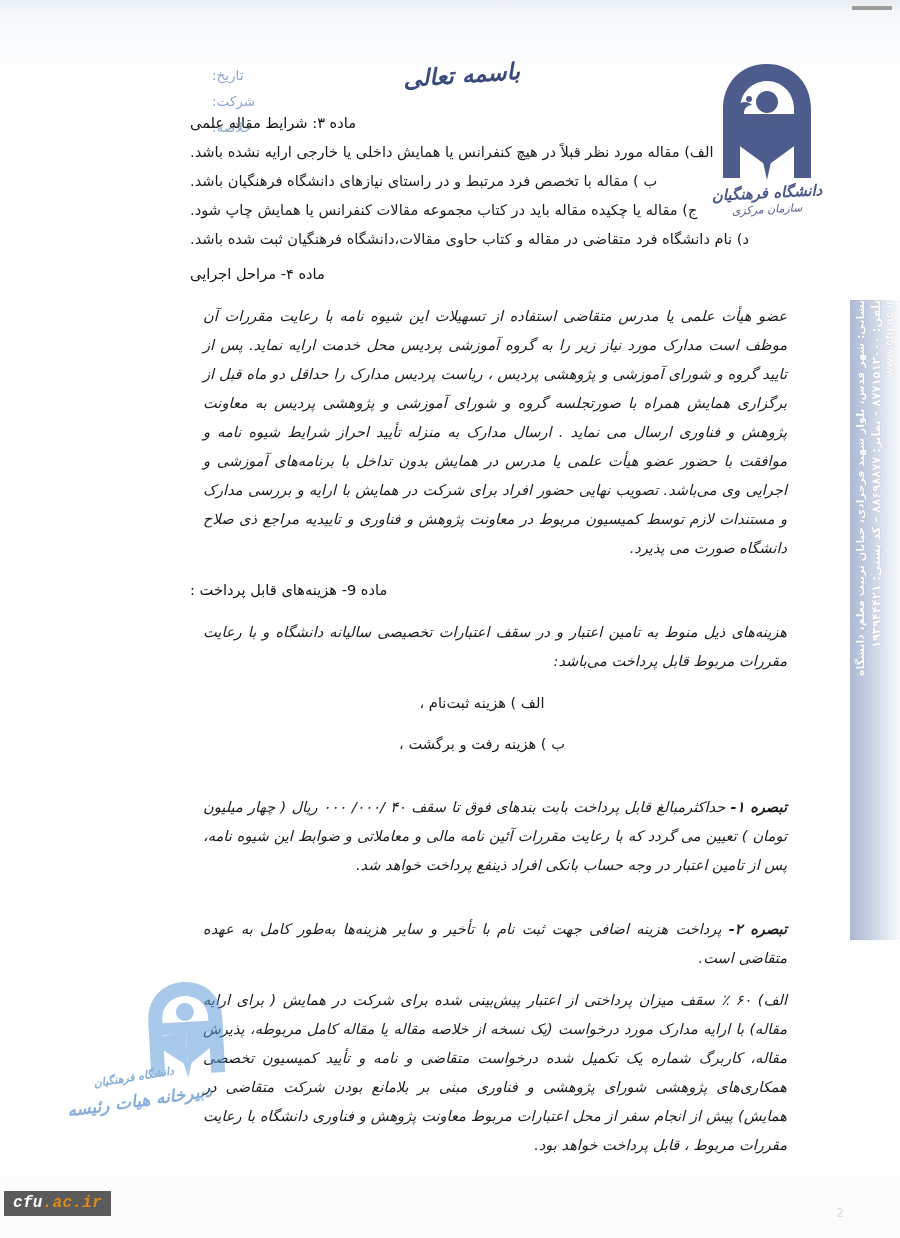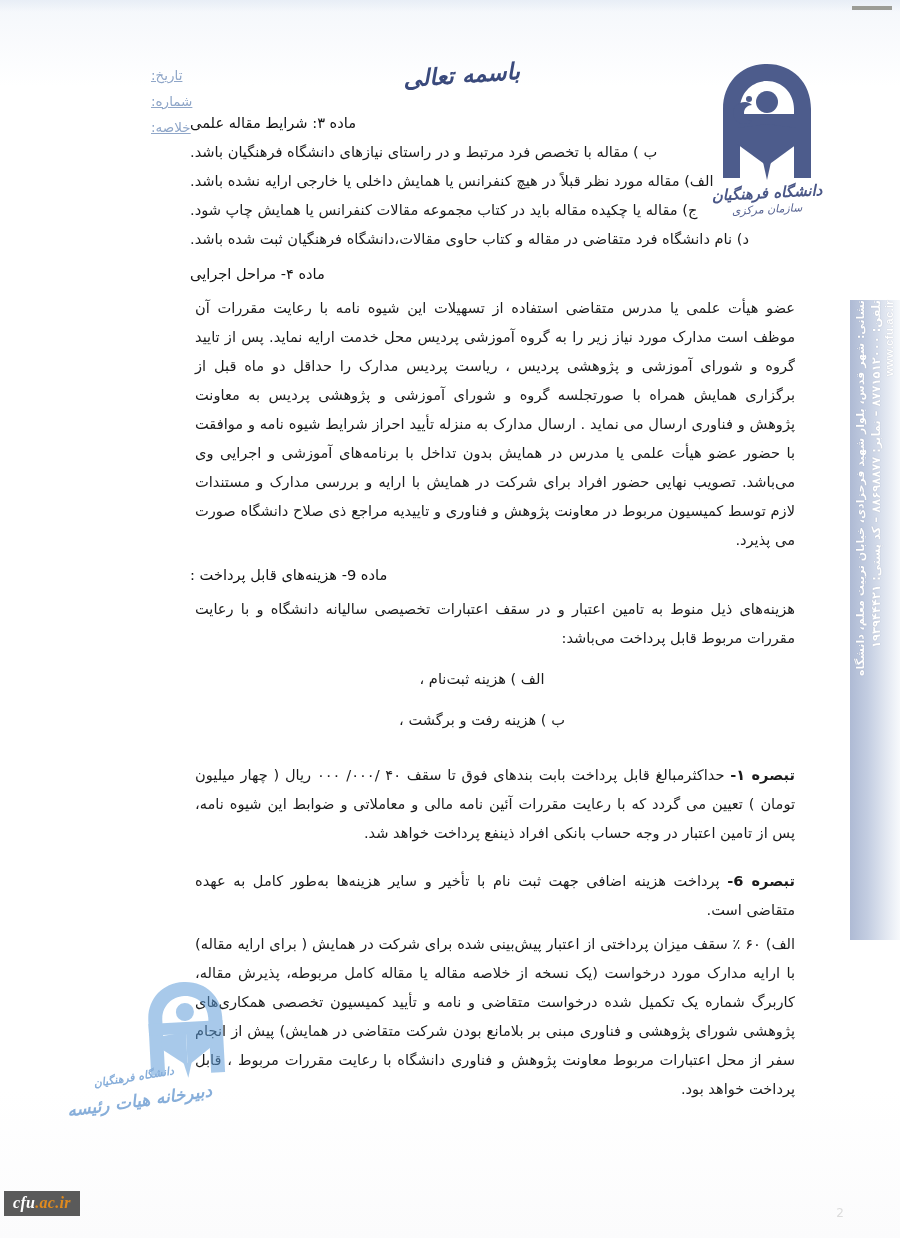--- a/index.html
+++ b/index.html
@@ -77,23 +77,23 @@
   }
   .logo-sub{
     margin-top:1px;
     font-size:11px;color:#566290;
     font-style:italic;
     transform:rotate(-3deg);
   }
 
   
   .meta{
-    position:absolute;top:62px;right:669px;
+    position:absolute;top:62px;right:608px;
     width:80px;text-align:left;
-    color:#8fa6c8;font-size:13.5px;line-height:26px;text-decoration:underline;
+    color:#8fa6c8;font-size:13.5px;line-height:26px;
   }
   .meta div{white-space:nowrap;}
 
   
   .basmala{
     position:absolute;top:62px;right:380px;
     font-size:23px;color:#3a4a7c;
     font-style:italic;font-weight:bold;
     letter-spacing:1px;
     transform:rotate(-4deg);
@@ -113,21 +113,22 @@
     font-weight:normal;
     font-size:14.6px;
     text-align:left;
     margin:6px 0 0 0;
     color:#111;
   }
   .h-art.first{margin-top:0;}
   .p-just{
     text-align:justify;
     text-align-last:right;
-    margin:5px;
+    margin:13px;
+    font-style:italic;
   }
   .p-left{text-align:left;margin:0;}
   .p-ind{margin:12px;padding-right:26px;text-align:center;}
   .p-gap{height:9px;}
   .tight{letter-spacing:-.1px;}
 
   
   .stamp{
     position:absolute;
     left:52px;bottom:110px;
@@ -147,21 +148,21 @@
     font-size:17px;color:#3f7ec4;font-style:italic;font-weight:bold;
     transform:rotate(-5deg);
     white-space:nowrap;
   }
 
   
   .wm{
     position:absolute;left:4px;bottom:22px;
     background:#5a5a5a;
     padding:3px 9px 4px 9px;
-    font-family:Liberation Serif, serif;
+    font-family:Liberation Mono, monospace;
     font-style:italic;font-weight:bold;
     font-size:16px;
     direction:ltr;
     letter-spacing:.3px;
   }
   .wm .w1{color:#ffffff;}
   .wm .w2{color:#e08a1e;}
 
   .pageno{
     position:absolute;right:56px;bottom:18px;
@@ -199,47 +200,47 @@
           <circle cx="34" cy="37" r="3"></circle>
         </g>
       </svg>
     </span>
     <div class="logo-name">دانشگاه فرهنگیان</div>
     <div class="logo-sub">سازمان مرکزی</div>
   </div>
 
   <div class="meta">
     <div>تاریخ:</div>
-    <div>شماره:</div>
+    <div>شرکت:</div>
     <div>خلاصه:</div>
   </div>
 
   <div class="basmala">باسمه تعالی</div>
 
   <div class="doc-body">
 
     <div class="h-art first">ماده ۳: شرایط مقاله علمی</div>
+    <p class="p-left">الف) مقاله مورد نظر قبلاً در هیچ کنفرانس یا همایش داخلی یا خارجی ارایه نشده باشد.</p>
     <p class="p-left">ب ) مقاله  با تخصص فرد مرتبط و در راستای نیازهای دانشگاه فرهنگیان باشد.</p>
-    <p class="p-left">الف) مقاله مورد نظر قبلاً در هیچ کنفرانس یا همایش داخلی یا خارجی ارایه نشده باشد.</p>
     <p class="p-left">ج) مقاله یا چکیده مقاله باید در کتاب مجموعه مقالات کنفرانس یا همایش چاپ شود.</p>
     <p class="p-left">د)  نام دانشگاه فرد متقاضی در مقاله و کتاب حاوی مقالات،دانشگاه فرهنگیان  ثبت شده باشد.</p>
 
     <div class="h-art">ماده ۴- مراحل اجرایی</div>
     <p class="p-just tight">عضو هیأت علمی یا مدرس متقاضی  استفاده از تسهیلات این شیوه نامه با رعایت مقررات آن موظف است مدارک مورد نیاز زیر را به گروه آموزشی پردیس محل خدمت ارایه نماید. پس از تایید گروه و شورای آموزشی و پژوهشی پردیس ، ریاست پردیس مدارک را  حداقل دو  ماه قبل از برگزاری همایش همراه با صورتجلسه گروه و شورای آموزشی و پژوهشی پردیس به معاونت پژوهش و فناوری ارسال می نماید . ارسال مدارک به منزله تأیید احراز شرایط شیوه نامه  و موافقت با حضور عضو هیأت علمی یا مدرس در همایش بدون تداخل با برنامه‌های آموزشی و اجرایی وی می‌باشد. تصویب نهایی حضور افراد برای شرکت در همایش با ارایه و بررسی مدارک و مستندات لازم توسط کمیسیون مربوط در معاونت پژوهش و فناوری و تاییدیه مراجع ذی صلاح دانشگاه صورت می پذیرد.</p>
 
     <div class="h-art">ماده 9- هزینه‌های قابل پرداخت :</div>
     <p class="p-just">هزینه‌های ذیل منوط به تامین اعتبار و در سقف اعتبارات تخصیصی سالیانه دانشگاه و با رعایت مقررات مربوط قابل پرداخت می‌باشد:</p>
     <p class="p-ind">الف ) هزینه ثبت‌نام ،</p>
     <p class="p-ind">ب ) هزینه رفت و برگشت ،</p>
 
     <div class="p-gap"></div>
     <p class="p-just tight"><b>تبصره ۱-</b> <span>حداکثرمبالغ قابل پرداخت بابت بندهای فوق تا سقف  ۴۰ /۰۰۰/ ۰۰۰ ریال ( چهار میلیون تومان ) تعیین می گردد که با رعایت مقررات آئین نامه مالی و معاملاتی و ضوابط این شیوه نامه، پس از تامین اعتبار در وجه حساب بانکی افراد ذینفع پرداخت خواهد شد.</span></p>
 
     <div class="p-gap"></div>
-    <p class="p-just"><b>تبصره 6-</b> <span>پرداخت هزینه اضافی جهت ثبت نام با تأخیر و سایر هزینه‌ها به‌طور کامل به عهده متقاضی است.</span></p>
+    <p class="p-just"><b>تبصره ۲-</b> <span>پرداخت هزینه اضافی جهت ثبت نام با تأخیر و سایر هزینه‌ها به‌طور کامل به عهده متقاضی است.</span></p>
 
     <p class="p-just tight">الف) ۶۰ ٪  سقف میزان پرداختی از اعتبار پیش‌بینی شده برای شرکت در همایش ( برای ارایه مقاله) با ارایه مدارک مورد درخواست (یک نسخه از خلاصه مقاله یا مقاله کامل مربوطه، پذیرش مقاله، کاربرگ شماره یک  تکمیل شده درخواست متقاضی و نامه و تأیید کمیسیون تخصصی  همکاری‌های پژوهشی شورای پژوهشی و فناوری مبنی بر بلامانع بودن شرکت متقاضی در همایش) پیش از انجام سفر از محل اعتبارات مربوط معاونت پژوهش و فناوری دانشگاه با رعایت مقررات مربوط ، قابل پرداخت خواهد بود.</p>
   </div>
 
   <div class="stamp">
     <span>
       <svg width="110" height="110" viewBox="0 0 110 110" aria-hidden="true">
         <g fill="#5b9bd9" opacity="0.85">
           <path d="M55 6C33 6 18 22 18 43v55h14V43c0-13 10-23 23-23s23 10 23 23v55h14V43C92 22 77 6 55 6z"></path>
           <rect x="18" y="46" width="74" height="12"></rect>

